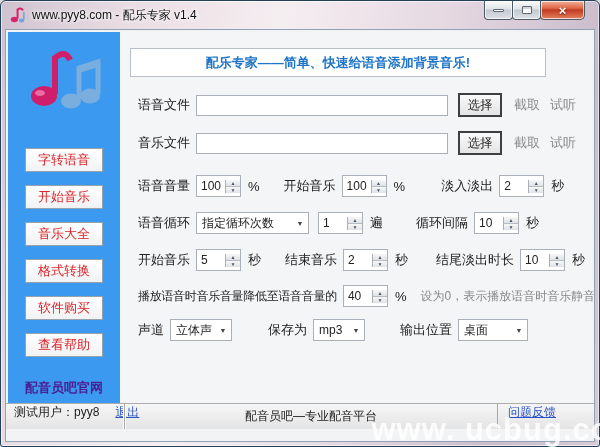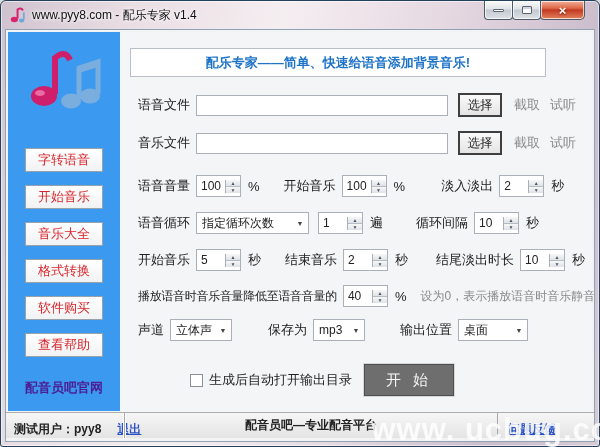--- a/index.html
+++ b/index.html
@@ -58,22 +58,22 @@
   .dd-arrow { width:16px; text-align:center; font-size:7px; color:#444; }
 
   .hint { color:#8a8a8a; font-size:12px; margin-left:14px; white-space:nowrap; }
   .tight { font-size:12px; letter-spacing:-0.3px; }
 
   .checkbox { width:13px; height:13px; border:1px solid #8a9199; background:#fff; margin-right:6px; flex:0 0 auto; cursor:pointer; }
   .start-btn { width:90px; height:32px; margin-left:12px; background:#6e6e6e; border:1px solid #4f4f4f;
     box-shadow:0 0 0 1px #d7d7d7; color:#f5f5f5; font-size:15px; letter-spacing:4px; display:flex; align-items:center; justify-content:center; cursor:pointer; }
 
   
-  .statusbar { position:absolute; left:0; right:0; bottom:3px; height:26px; background:linear-gradient(#f6f6f6,#e4e4e4);
-    border-top:1px solid #adadad; display:flex; align-items:flex-end; font-size:12px; color:#222;font-weight:bold; }
+  .statusbar { position:absolute; left:0; right:0; bottom:12px; height:26px; background:linear-gradient(#f6f6f6,#e4e4e4);
+    border-top:1px solid #adadad; display:flex; align-items:flex-start; font-size:12px; color:#222; }
   .sb-left { width:118px; padding-left:8px; display:flex; align-items:center; white-space:nowrap; }
   .sb-center { flex:1; text-align:center; border-left:1px solid #a8a8a8; border-right:1px solid #a8a8a8;
     box-shadow:inset 1px 0 0 #fff,-1px 0 0 #fff; height:100%; display:flex; align-items:center; justify-content:center; }
   .sb-right { width:96px; text-align:right; padding-right:38px; white-space:nowrap; }
   .link { color:#2a52c6; text-decoration:underline; cursor:pointer; }
 
   .watermark { position:absolute; right:-10px; bottom:-2px; font-size:31px; font-weight:bold; letter-spacing:1px;
     color:rgba(255,255,255,.82); pointer-events:none; z-index:50; white-space:nowrap; }
 </style>
 </head>
@@ -270,27 +270,20 @@
           <span class="dd-val">mp3</span>
           <span class="dd-arrow">▼</span>
         </span>
         <span class="lbl" style="margin-left:35px">输出位置</span>
         <span class="dd" style="width:70px">
           <span class="dd-val">桌面</span>
           <span class="dd-arrow">▼</span>
         </span>
       </div>
 
-      <div class="row" style="top:330px; height:36px">
-        <span class="checkbox" style="margin-left:52px"></span>
-        <span class="lbl">生成后自动打开输出目录</span>
-        <div class="start-btn">
-            <span>开 始</span>
-          </div>
-      </div>
 
     </div>
 
     <div class="statusbar">
       <div class="sb-left">
         <span>测试用户：pyy8</span>
         <span class="link" style="margin-left:16px">退出</span>
       </div>
       <div class="sb-center">
         <span>配音员吧—专业配音平台</span>

